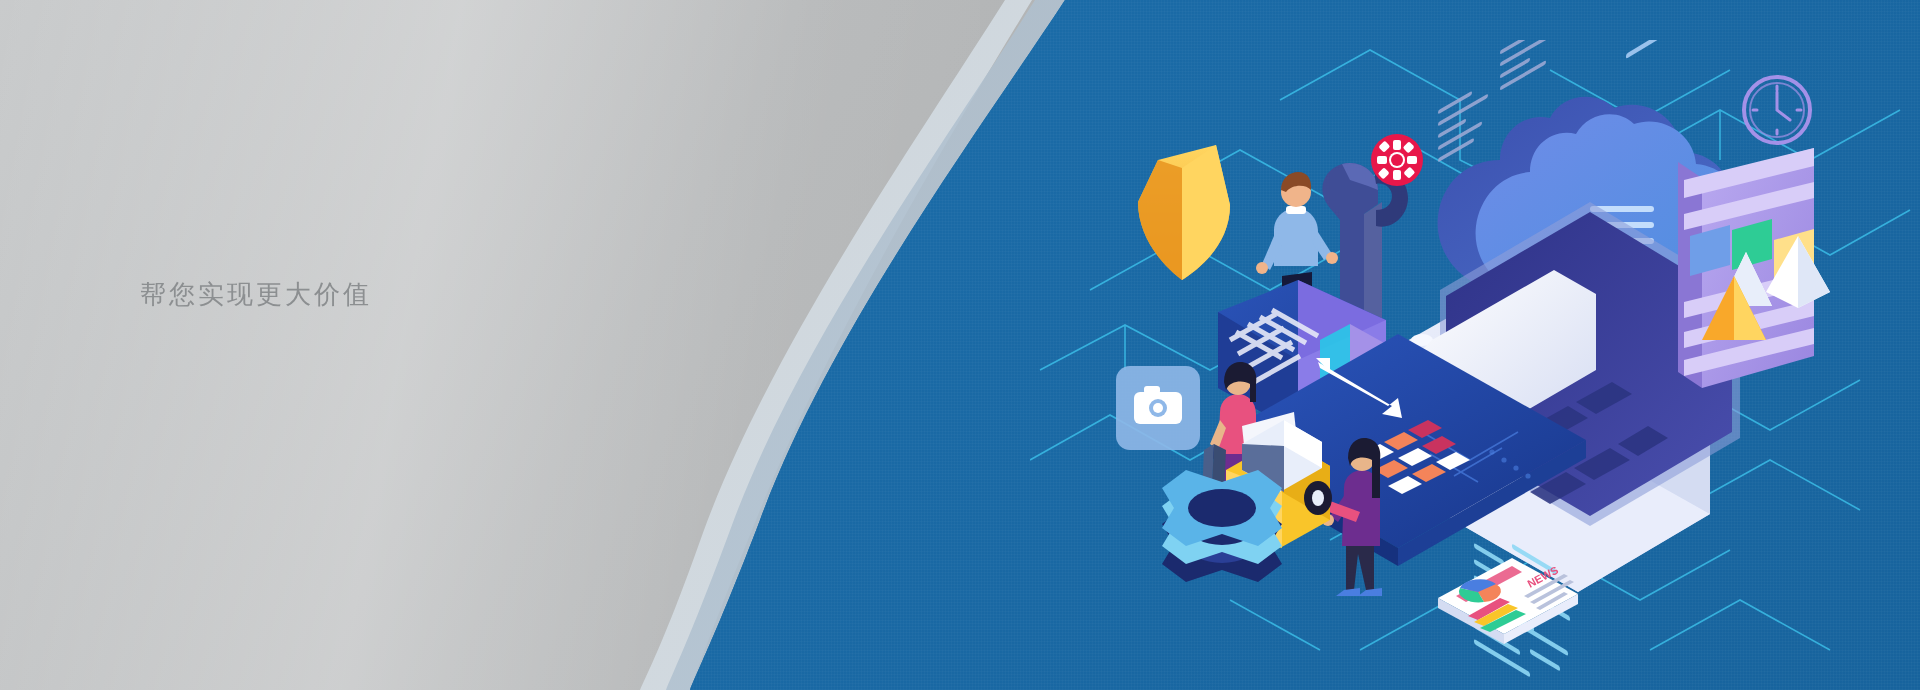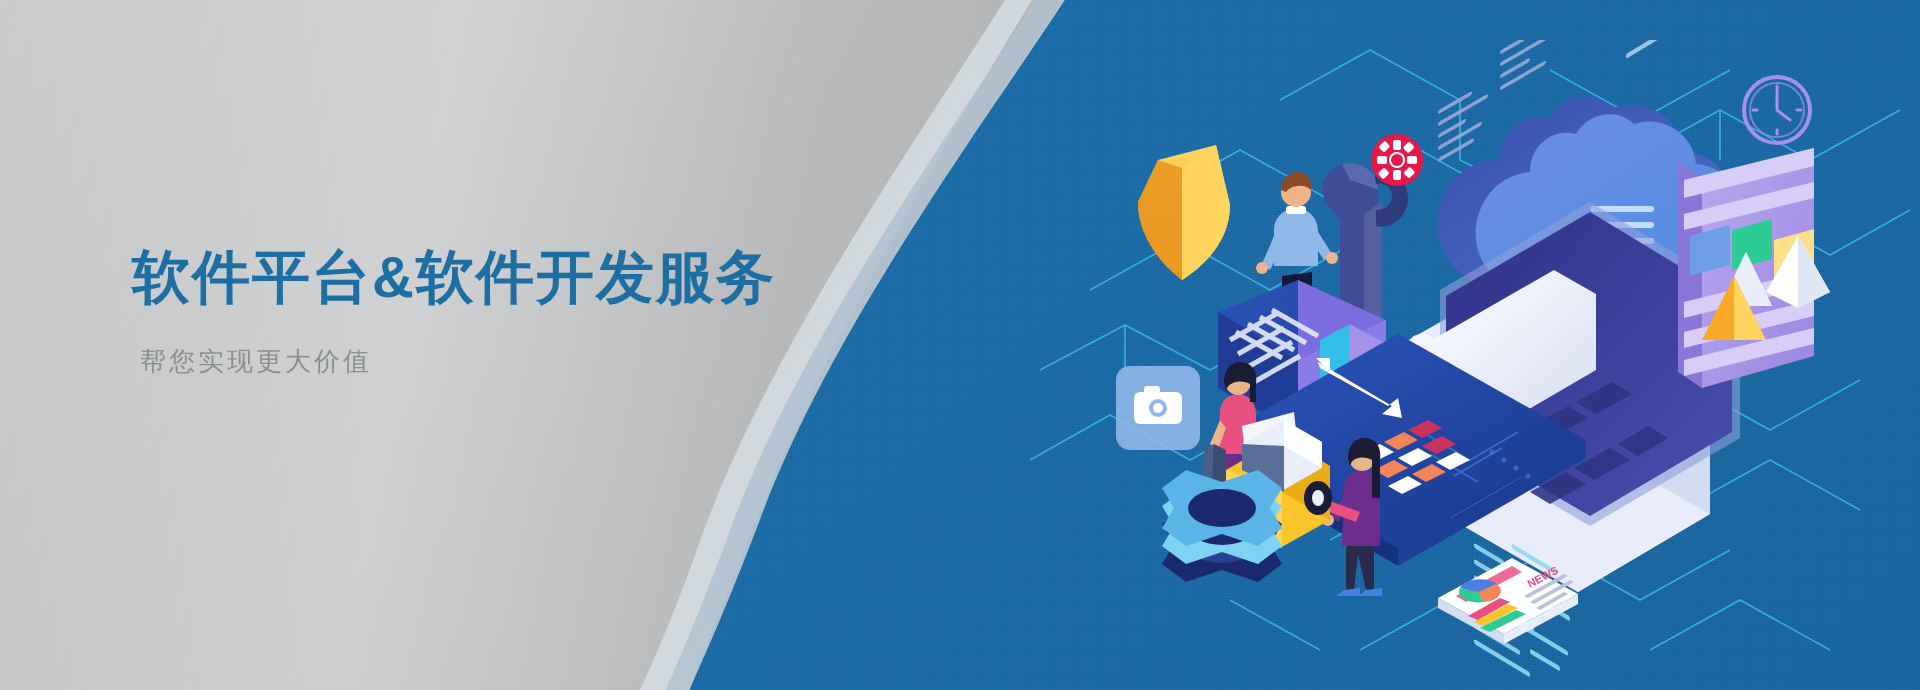--- a/index.html
+++ b/index.html
@@ -69,21 +69,20 @@
 <div id="banner">
 
   <div class="layer bg-gray"></div>
   <div class="gray-streak"></div>
   <div class="layer bg-swoosh-b"></div>
   <div class="layer bg-swoosh-a"></div>
   <div class="layer bg-blue"></div>
   <div class="layer blue-noise"></div>
 
   <div class="copy">
-    <h1 class="title">软件平台&amp;软件开发服务</h1>
     <p class="subtitle">帮您实现更大价值</p>
   </div>
 
   <div class="illus">
   <svg viewBox="0 0 890 640" xmlns="http://www.w3.org/2000/svg">
     <defs>
       <linearGradient id="gCloud" x1="0" y1="0" x2="1" y2="1">
         <stop offset="0" stop-color="#6f8ce8"></stop>
             <stop offset="1" stop-color="#4f8fe0"></stop>
       </linearGradient>

